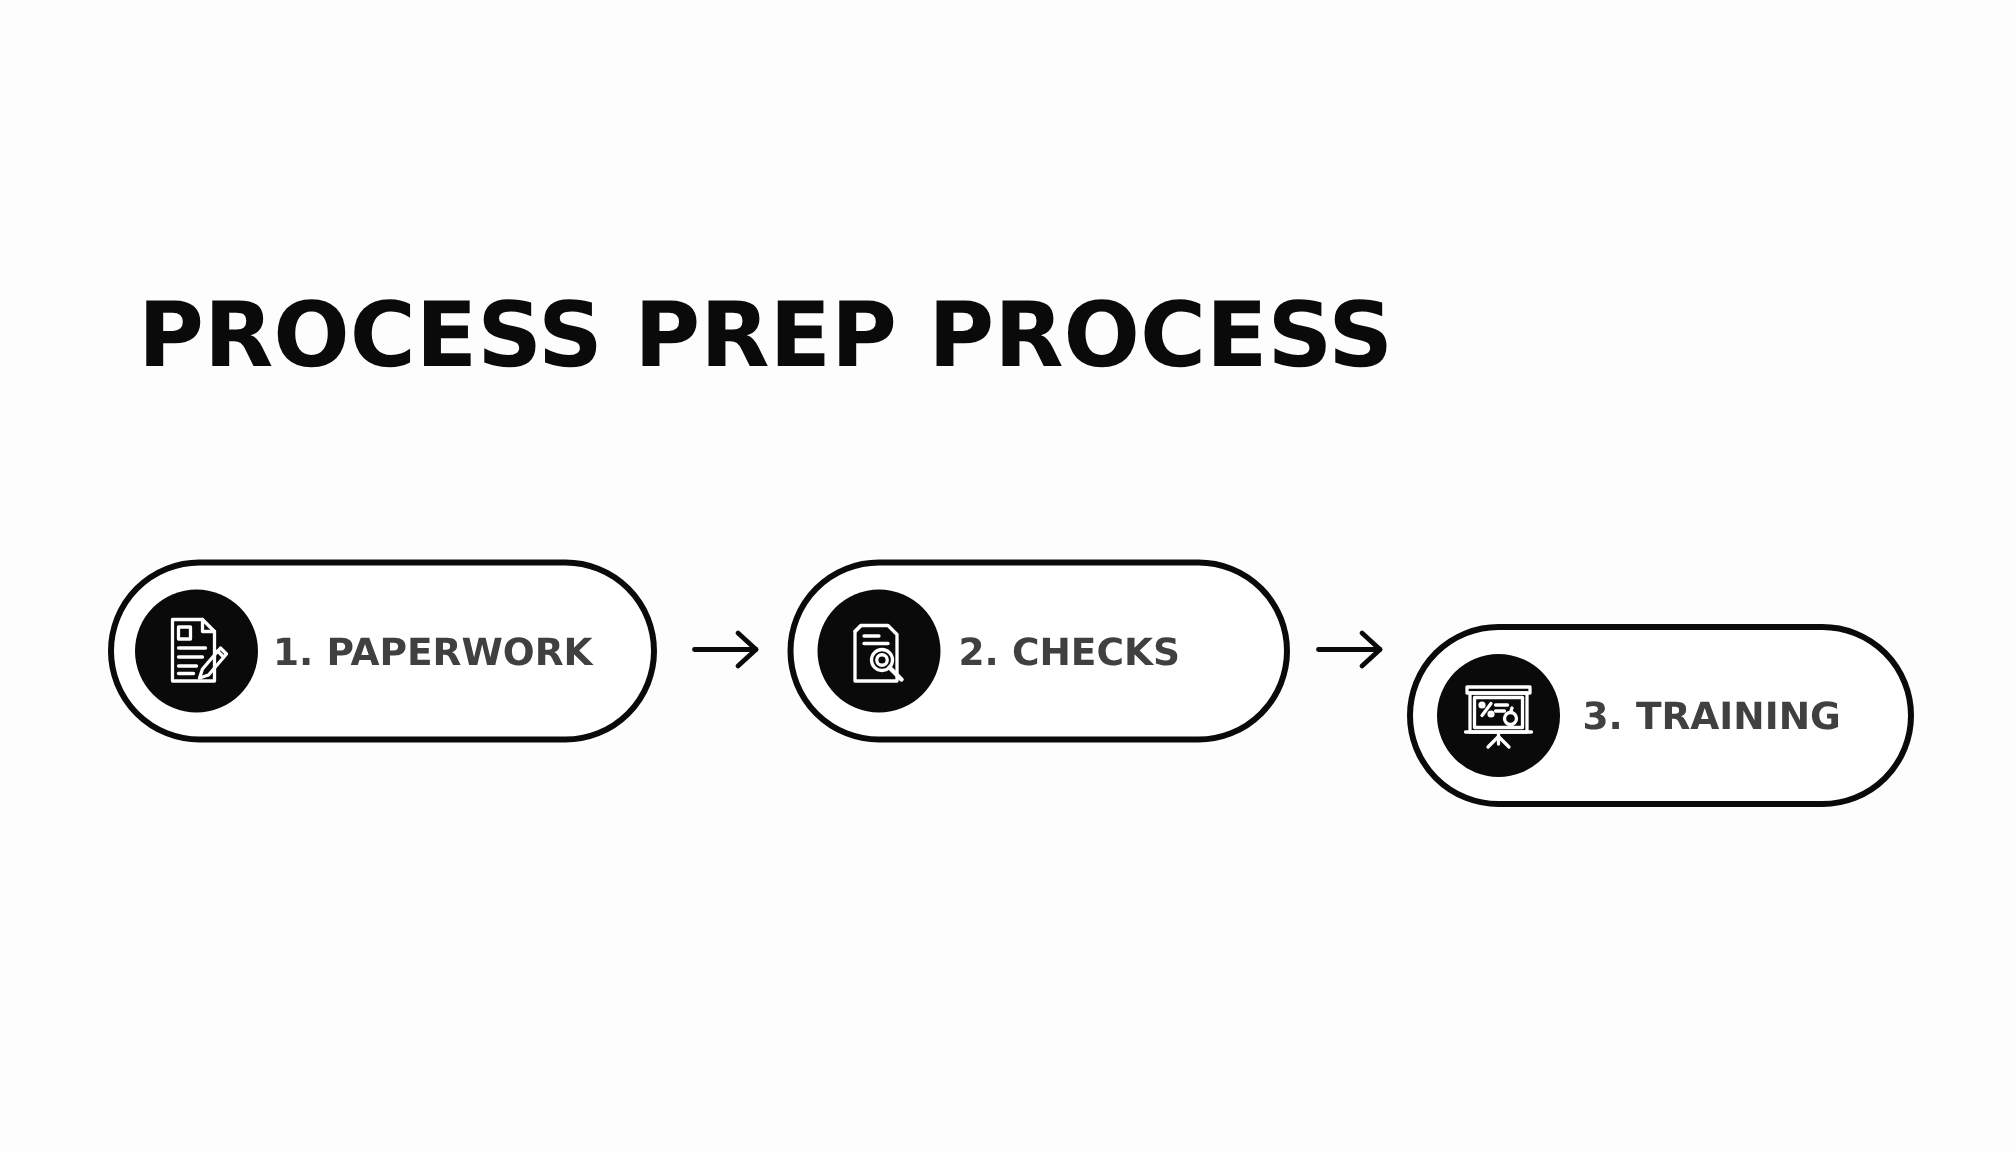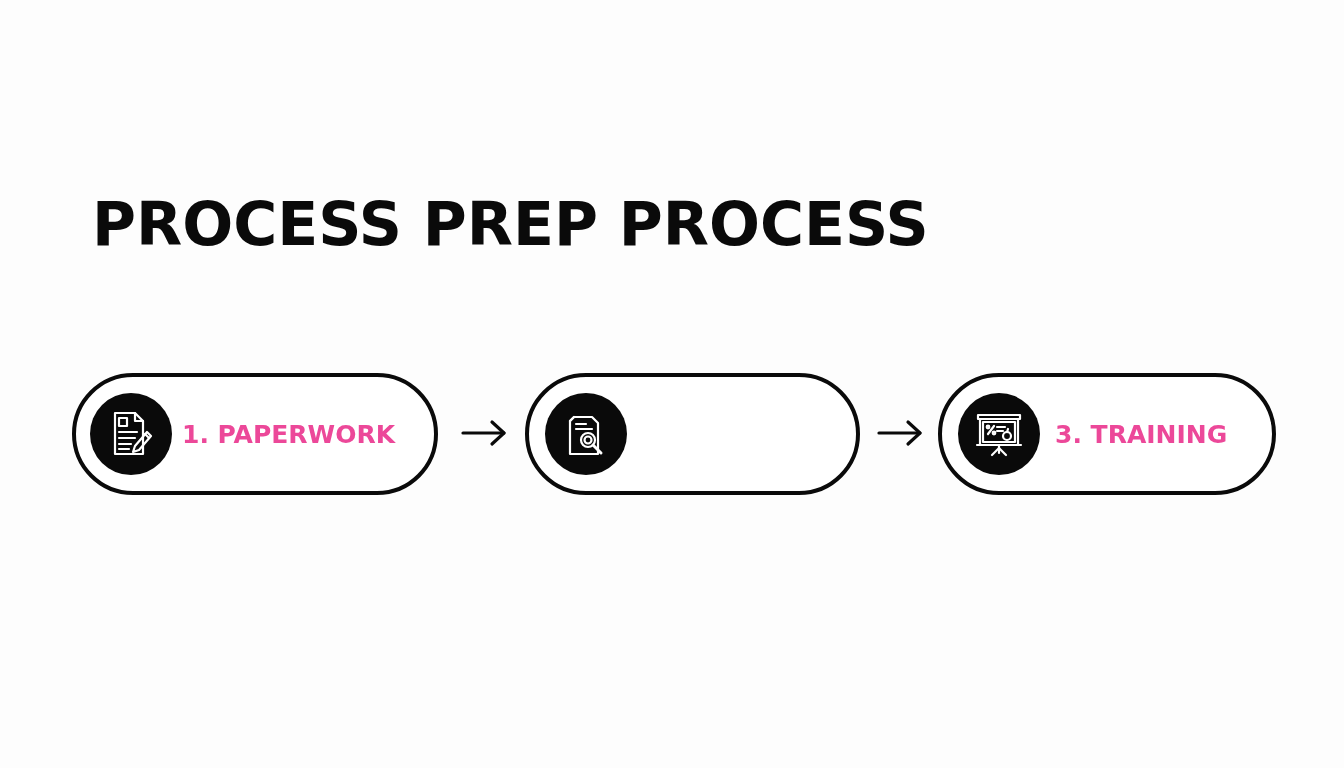--- a/index.html
+++ b/index.html
@@ -15,21 +15,21 @@
   .pill {
     position: absolute; top: 373px; height: 114px;
     border: 4px solid #0a0a0a; border-radius: 62px; background: #fff;
     display: flex; align-items: center; box-sizing: content-box;
   }
   .pill .circle {
     width: 82px; height: 82px; border-radius: 50%; background: #0a0a0a;
     margin-left: 14px; display: flex; align-items: center; justify-content: center; flex: none;
   }
   .pill .label {
-    margin-left: 10px; font-size: 25px; font-weight: bold; color: #ec4899; white-space: nowrap; text-align: center;
+    margin-left: 10px; font-size: 25px; font-weight: bold; color: #404040; white-space: nowrap; text-align: center;
   }
   .arrow { position: absolute; top: 418px; width: 48px; height: 30px; }
 </style>
 </head>
 <body>
 
 <div class="title">PROCESS PREP PROCESS</div>
 
 <div class="pill" style="left:72px; width:358px;">
   <div class="circle">
@@ -58,28 +58,29 @@
     <svg width="52" height="52" viewBox="0 0 52 52" fill="none" stroke="#fff" stroke-width="2.2" stroke-linejoin="round" stroke-linecap="round">
       <path d="M14 9 H32 L38 15 V46 H10 V13 Z"></path>
       <path d="M10 13 L14 9"></path>
       <line x1="16" y1="16" x2="26" y2="16"></line>
       <line x1="16" y1="21" x2="32" y2="21"></line>
       <circle cx="28" cy="32" r="7"></circle>
       <circle cx="28" cy="32" r="3.5"></circle>
       <line x1="33" y1="37" x2="41" y2="45" stroke-width="3"></line>
     </svg>
   </div>
+  <span class="label" style="margin-left:12px;">2. CHECKS</span>
 </div>
 
 <svg class="arrow" style="left:876px;" viewBox="0 0 48 30" fill="none" stroke="#0a0a0a" stroke-width="3.2" stroke-linecap="round" stroke-linejoin="round">
   <line x1="3" y1="15" x2="44" y2="15"></line>
   <polyline points="32,4 44,15 32,26"></polyline>
 </svg>
 
-<div class="pill" style="left:938px; width:330px;">
+<div class="pill" style="left:938px; width:330px;margin-top:43px;">
   <div class="circle" style="margin-left:16px;">
     <svg width="54" height="54" viewBox="0 0 54 54" fill="none" stroke="#fff" stroke-width="2.2" stroke-linejoin="round" stroke-linecap="round">
       <rect x="6" y="8" width="42" height="4"></rect>
       <rect x="8" y="12" width="38" height="26"></rect>
       <rect x="11" y="15" width="32" height="20"></rect>
       <line x1="5" y1="38" x2="49" y2="38"></line>
       <line x1="27" y1="38" x2="27" y2="46"></line>
       <line x1="27" y1="41" x2="20" y2="48"></line>
       <line x1="27" y1="41" x2="34" y2="48"></line>
       <line x1="16" y1="27" x2="22" y2="19"></line>

